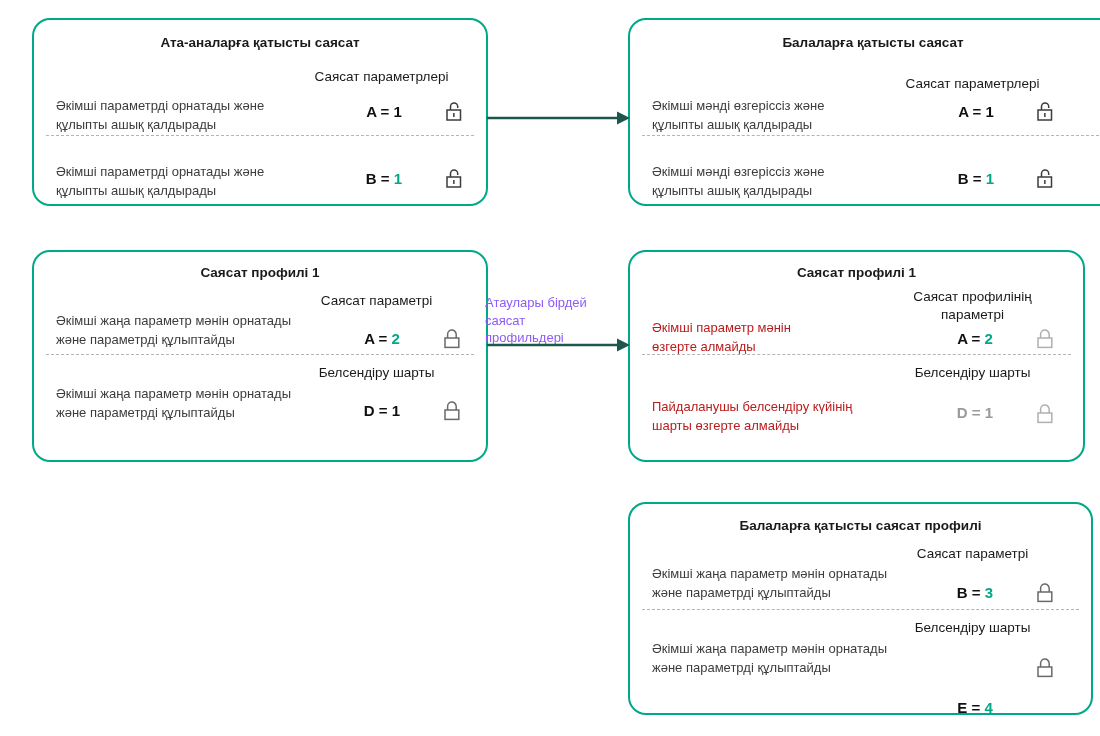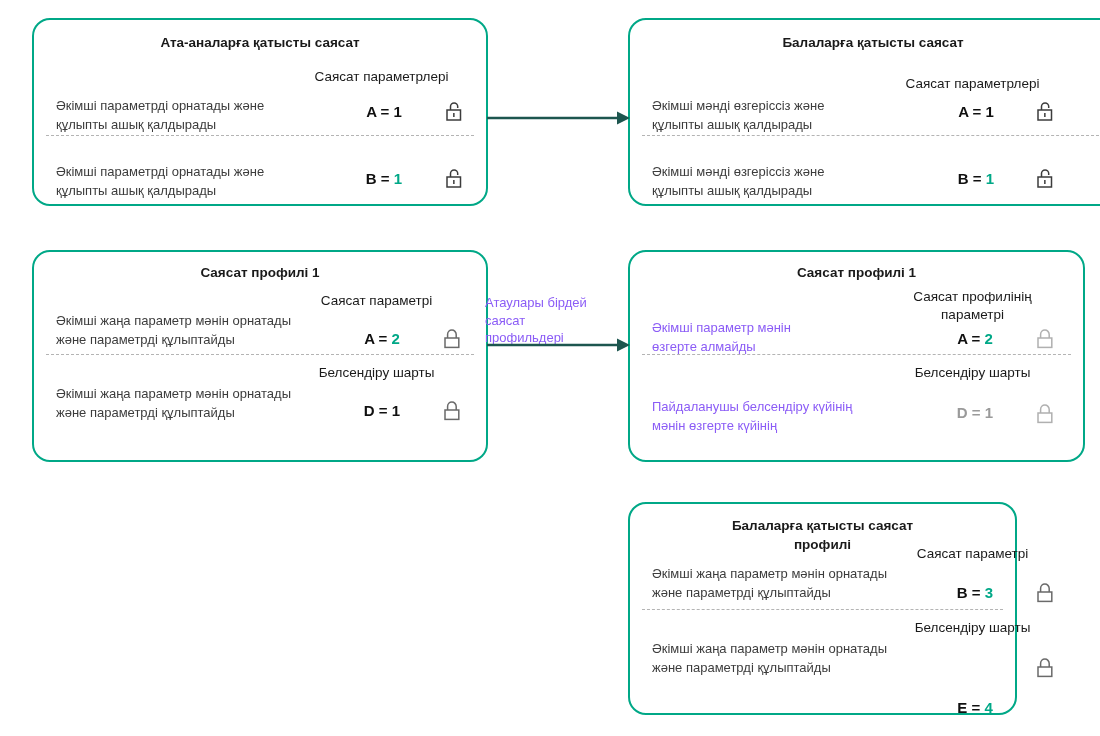--- a/index.html
+++ b/index.html
@@ -52,21 +52,21 @@
     line-height: 1.3;
   }
 
   .row-desc {
     position: absolute;
     font-size: 13px;
     color: #3c3c3c;
     line-height: 1.45;
     white-space: pre-line;
   }
-  .row-desc.dim { color: #8b5cf6; }
+  .row-desc.dim { color: #b91c1c; }
 
   .row-value {
     position: absolute;
     font-size: 15px;
     font-weight: bold;
     color: #101010;
     white-space: nowrap;
     text-align: center;
   }
   .row-value .val { color: #00a887; }
@@ -233,35 +233,35 @@
       <svg width="22" height="24" viewBox="0 0 22 24">
         <path d="M5.6 11 V7.4 a4.3 4.3 0 0 1 8.6 0 V11" fill="none" stroke="#b0b0b0" stroke-width="1.5"></path>
         <rect x="3" y="11" width="13.8" height="9.4" fill="none" stroke="#b0b0b0" stroke-width="1.5"></rect>
       </svg>
     </div>
 
     <div class="divider" style="left:12px; right:12px; top:102px;"></div>
 
     <div class="row-head" style="left:250px; width:185px; top:112px;">Белсендіру шарты</div>
     <div class="row-desc dim" style="left:22px; top:146px; width:245px;">Пайдаланушы белсендіру күйінің
-мәнін өзгерте күйінің</div>
+шарты өзгерте алмайды</div>
     <div class="row-value dim" style="left:295px; width:100px; top:152px;">
       <span>D</span>
       <span>=</span>
       <span class="val">1</span>
     </div>
     <div class="row-lock" style="left:405px; top:150px;">
       <svg width="22" height="24" viewBox="0 0 22 24">
         <path d="M5.6 11 V7.4 a4.3 4.3 0 0 1 8.6 0 V11" fill="none" stroke="#b0b0b0" stroke-width="1.5"></path>
         <rect x="3" y="11" width="13.8" height="9.4" fill="none" stroke="#b0b0b0" stroke-width="1.5"></rect>
       </svg>
     </div>
   </div>
 
-  <div class="card" style="left:628px; top:502px; width:389px; height:213px;">
+  <div class="card" style="left:628px; top:502px; width:465px; height:213px;">
     <div class="card-title" style="top:13px;">Балаларға қатысты саясат профилі</div>
 
     <div class="row-head" style="left:250px; width:185px; top:41px;">Саясат параметрі</div>
     <div class="row-desc" style="left:22px; top:61px; width:235px;">Әкімші жаңа параметр мәнін орнатады
  және параметрді құлыптайды</div>
     <div class="row-value" style="left:295px; width:100px; top:80px;">
       <span>B</span>
       <span>=</span>
       <span class="val">3</span>
     </div>

